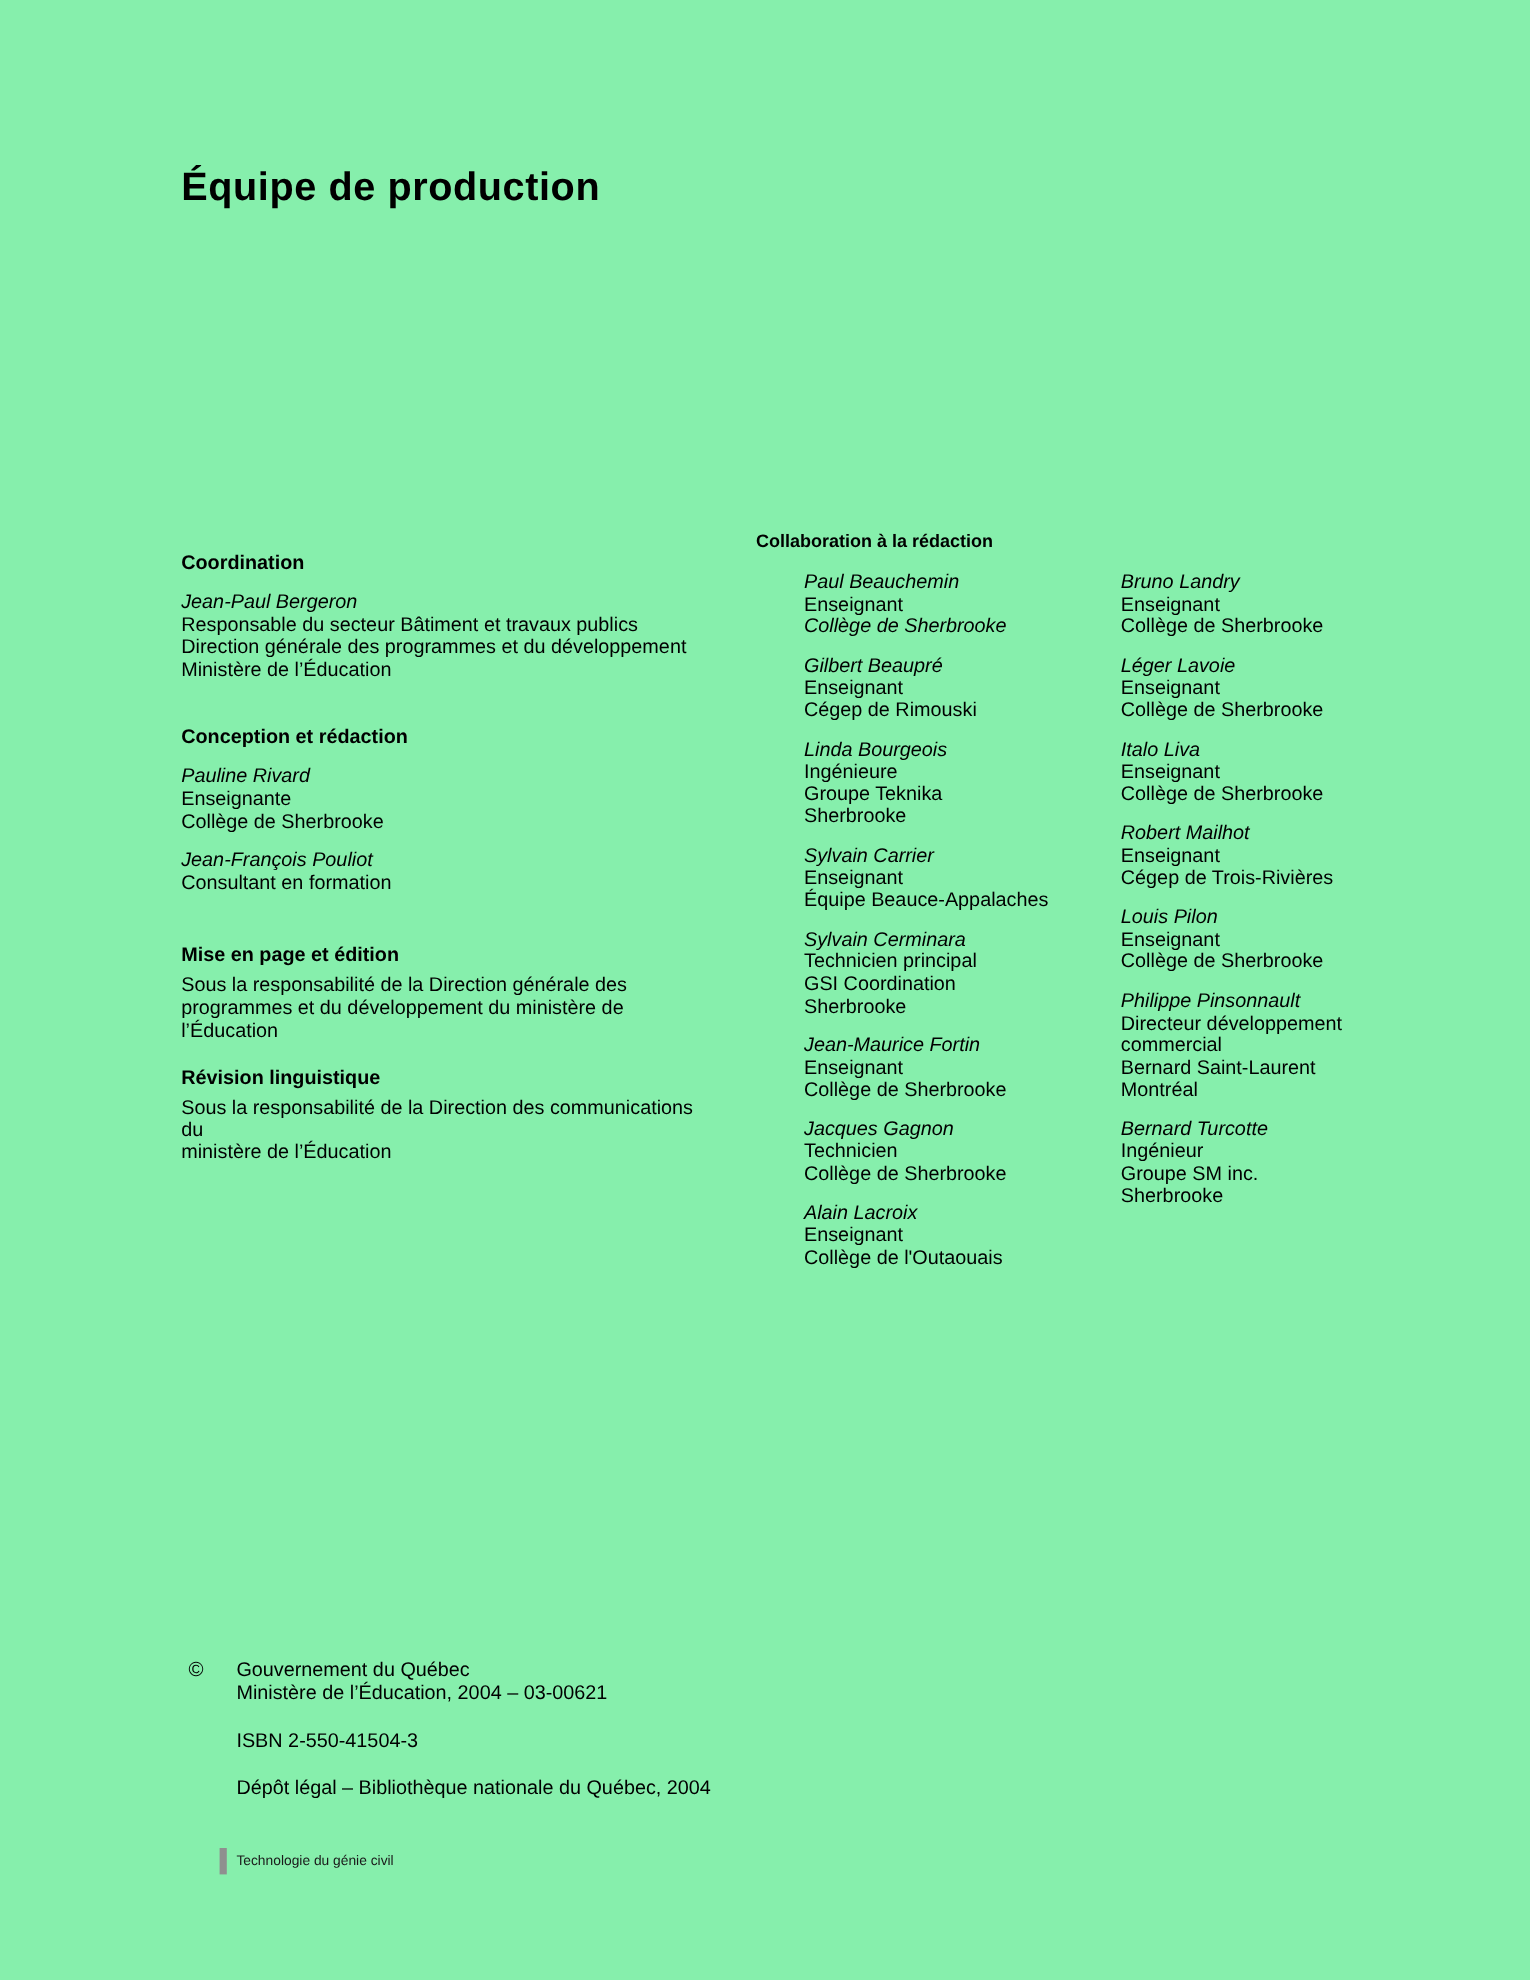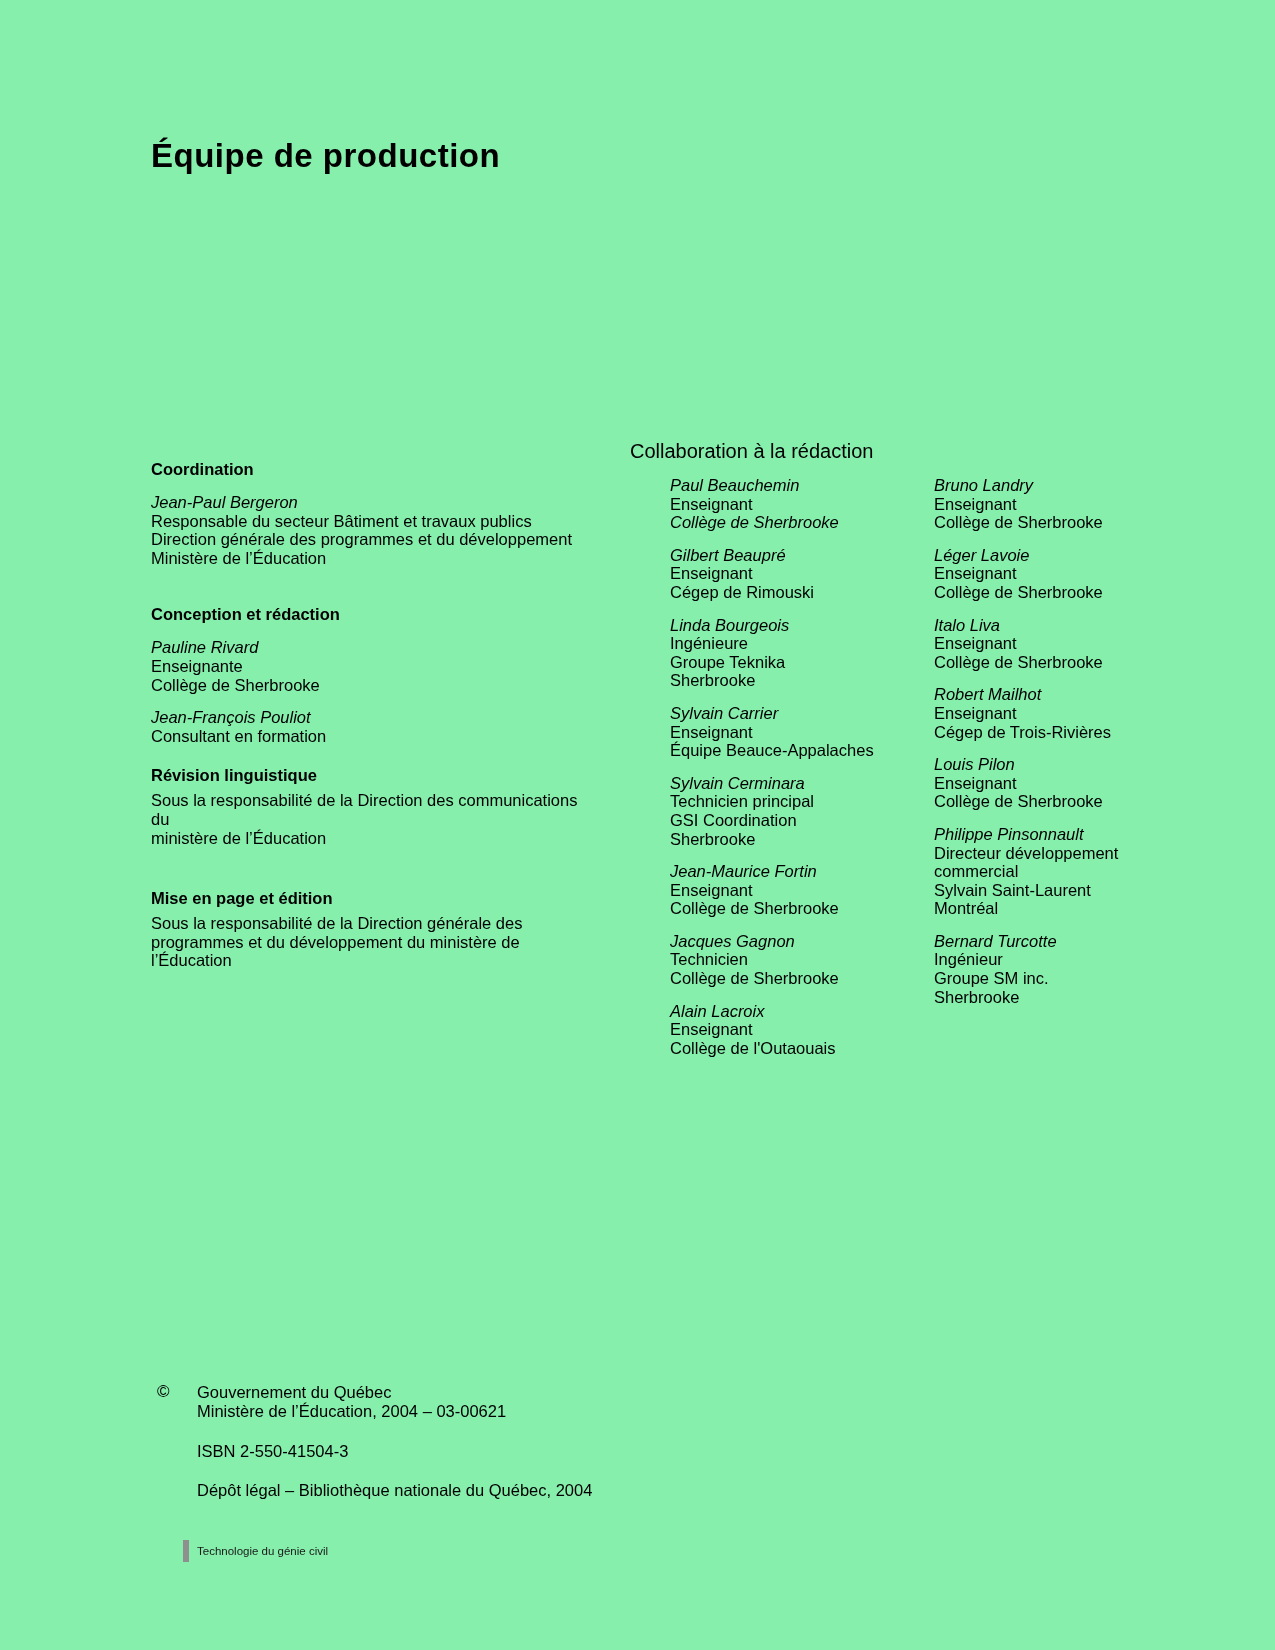--- a/index.html
+++ b/index.html
@@ -25,21 +25,21 @@
   .sec-2{margin-top:21px;}
   .sec-3{margin-top:42px;}
   .person{margin-bottom:14px;font-size:16.5px;line-height:18.6px;}
   .person-name{font-style:italic;}
   .person-line{}
   .person-line.italic{font-style:italic;}
   .para-line{font-size:16.5px;line-height:18.6px;}
   
   .collab{position:absolute;left:630px;top:442px;width:610px;}
   .collab-header{
-    font-size:20px;font-weight:normal;line-height:19px;margin:0 0 15px 0;
+    font-size:15px;font-weight:bold;line-height:19px;margin:0 0 15px 0;
   }
   .collab-cols{position:relative;}
   .collab-col{position:absolute;top:0;width:246px;margin-left:40px;}
   .collab-col.c1{left:0;}
   .collab-col.c2{left:264px;}
   
   .imprint{position:absolute;left:157px;top:1383px;font-size:16.5px;line-height:19px;}
   .copy-symbol{position:absolute;left:0;top:-1px;font-size:17px;}
   .imprint-text{margin-left:40px;}
   .imprint-isbn{margin-top:21px;}
@@ -71,31 +71,31 @@
         <div class="person">
           <div class="person-name">Pauline Rivard</div>
           <div class="person-line">Enseignante</div>
           <div class="person-line">Collège de Sherbrooke</div>
         </div>
         <div class="person">
           <div class="person-name">Jean-François Pouliot</div>
           <div class="person-line">Consultant en formation</div>
         </div>
       </div>
-      <div class="section sec-2">
-        <h2 class="section-header hdr-tight">Révision linguistique</h2>
-        <div class="para-line">Sous la responsabilité de la Direction des communications du</div>
-        <div class="para-line">ministère de l’Éducation</div>
-      </div>
       <div class="section sec-3">
         <h2 class="section-header hdr-tight">Mise en page et édition</h2>
         <div class="para-line">Sous la responsabilité de la Direction générale des</div>
         <div class="para-line">programmes et du développement du ministère de</div>
         <div class="para-line">l’Éducation</div>
       </div>
+      <div class="section sec-2">
+        <h2 class="section-header hdr-tight">Révision linguistique</h2>
+        <div class="para-line">Sous la responsabilité de la Direction des communications du</div>
+        <div class="para-line">ministère de l’Éducation</div>
+      </div>
     </div>
 
   <div class="collab">
     <h2 class="collab-header">Collaboration à la rédaction</h2>
     <div class="collab-cols">
       <div class="collab-col c1" id="collab-col-1">
           <div class="person">
             <div class="person-name">Paul Beauchemin</div>
             <div class="person-line">Enseignant</div>
             <div class="person-line italic">Collège de Sherbrooke</div>
@@ -161,21 +161,21 @@
           </div>
           <div class="person">
             <div class="person-name">Louis Pilon</div>
             <div class="person-line">Enseignant</div>
             <div class="person-line">Collège de Sherbrooke</div>
           </div>
           <div class="person">
             <div class="person-name">Philippe Pinsonnault</div>
             <div class="person-line">Directeur développement</div>
             <div class="person-line">commercial</div>
-            <div class="person-line">Sylvain Saint-Laurent</div>
+            <div class="person-line">Bernard Saint-Laurent</div>
             <div class="person-line">Montréal</div>
           </div>
           <div class="person">
             <div class="person-name">Bernard Turcotte</div>
             <div class="person-line">Ingénieur</div>
             <div class="person-line">Groupe SM inc.</div>
             <div class="person-line">Sherbrooke</div>
           </div>
         </div>
     </div>

